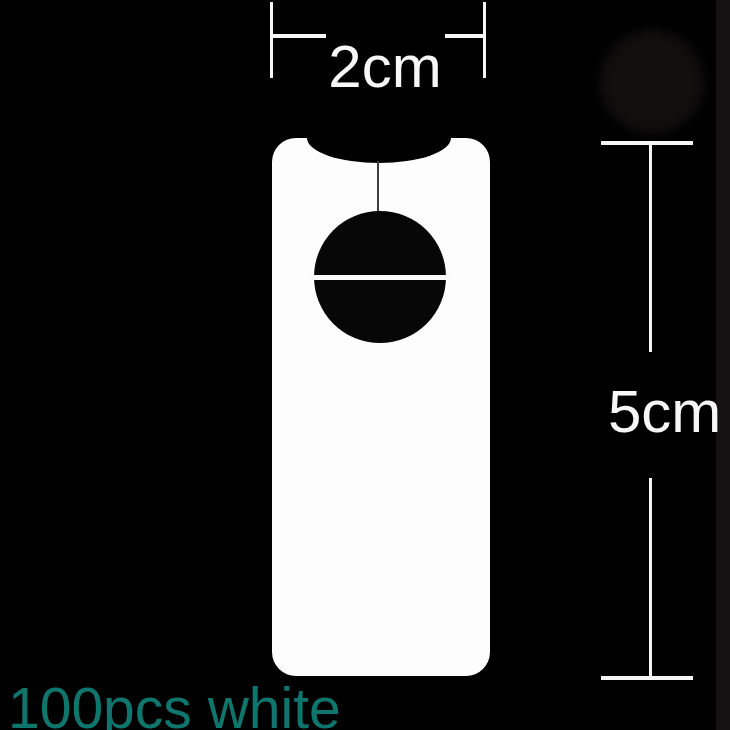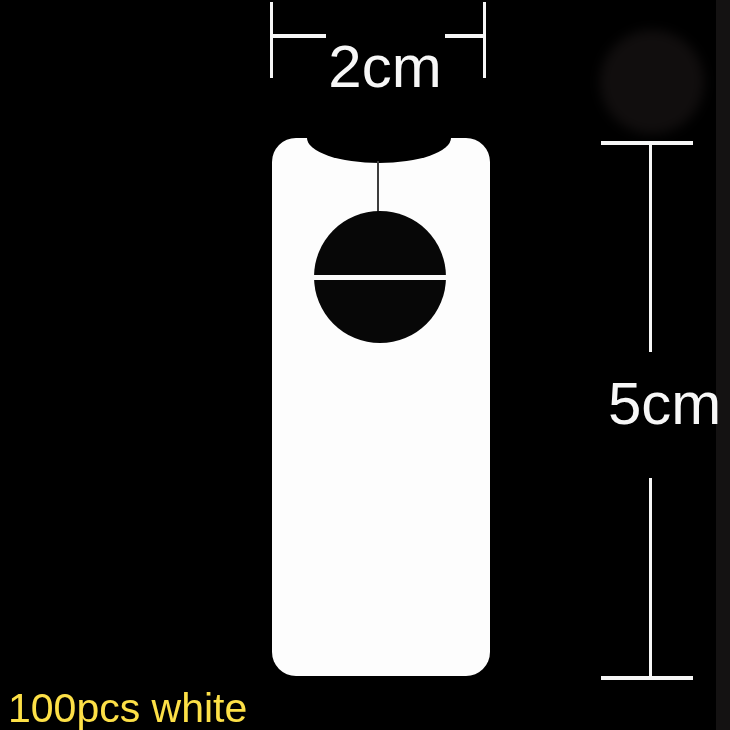--- a/index.html
+++ b/index.html
@@ -86,32 +86,32 @@
     white-space: nowrap;
     margin-top: 32px;
   }
 
   
   #height-dim-cap-top     { left: 601px; top: 141px; width: 92px; height: 4px; }
   #height-dim-line-upper  { left: 649px; top: 141px; width: 3px;  height: 211px; }
   #height-dim-line-lower  { left: 649px; top: 478px; width: 3px;  height: 200px; }
   #height-dim-cap-bottom  { left: 601px; top: 676px; width: 92px; height: 4px; }
   #height-dim-label {
-    left: 608px; top: 374px;
+    left: 608px; top: 382px;
     color: #f7f7f7;
     font-size: 60px;
     line-height: 60px;
     white-space: nowrap;
   }
 
   
   #quantity-caption {
     left: 8px; top: 687px;
-    color: #fde047;
-    font-size: 41px;
+    color: #0f766e;
+    font-size: 57px;
     line-height: 43px;
     white-space: nowrap;
   }
 </style>
 </head>
 <body>
 
 <div id="stage">
 
   <div class="abs" id="corner-smudge"></div>

